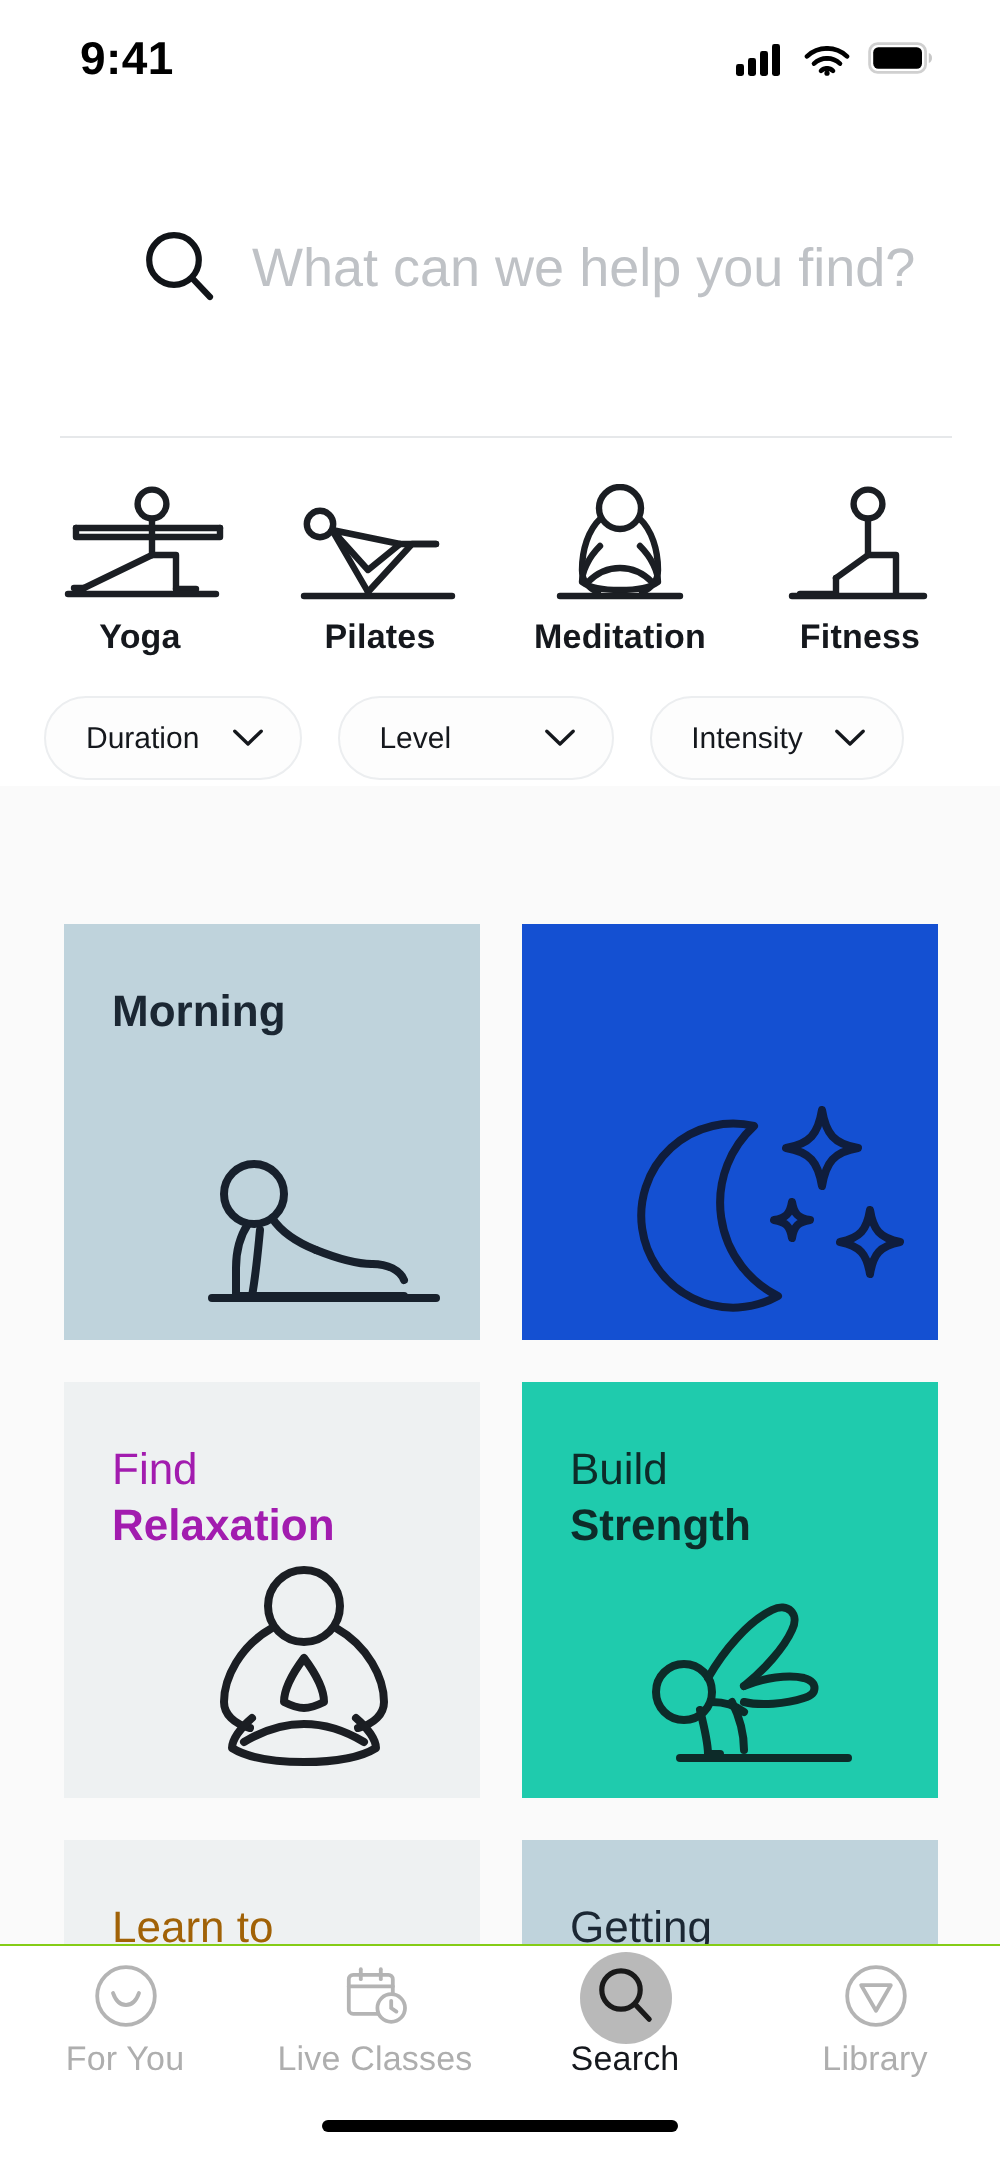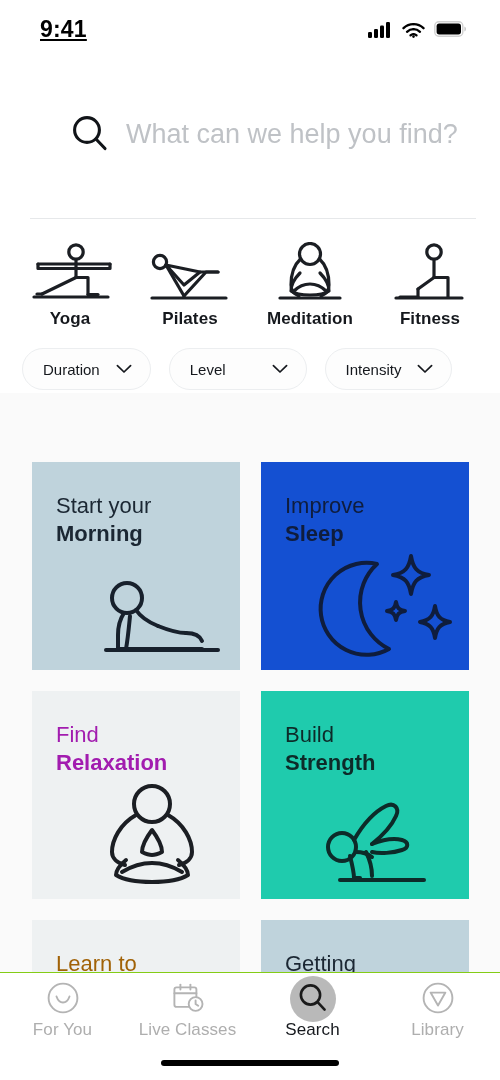--- a/index.html
+++ b/index.html
@@ -10,21 +10,21 @@
     overflow: hidden;
   }
   #phone { position: relative; width: 500px; height: 1080px; background: #ffffff; }
 
   
   .statusbar {
     position: absolute; top: 0; left: 0; width: 500px; height: 58px;
     display: flex; align-items: center; justify-content: space-between;
     padding: 0 34px 0 40px; background: #fff;
   }
-  .status-time { font-size: 23px; font-weight: 600; color: #000; letter-spacing: .2px; text-decoration: underline; }
+  .status-time { font-size: 23px; font-weight: 600; color: #000; letter-spacing: .2px; }
   .status-icons { display: flex; align-items: center; gap: 9px; }
 
   
   .header { position: absolute; top: 58px; left: 0; width: 500px; height: 335px; background: #fff; }
 
   .searchrow {
     position: absolute; top: 45px; left: 0; width: 500px; height: 62px;
     display: flex; align-items: center; padding: 0 24px 0 20px; margin-left: 48px;
   }
   .search-input {
@@ -250,44 +250,39 @@
         <path d="M1.6 2L9.5 9.6 17.4 2" fill="none" stroke="#15181d" stroke-width="2" stroke-linecap="round" stroke-linejoin="round"></path>
       </svg>
     </div>
   </div>
 
   <div class="body">
     <div class="grid">
 
       <div class="card" style="background:#bfd3dc">
         <div class="card-title" style="color:#1b2733">
-          <span class="card-l1">Start your</span>
           <span class="card-l2">Morning</span>
         </div>
         <div class="card-art">
           <svg width="140" height="90" viewBox="0 0 140 90">
             <g fill="none" stroke="#17202c" stroke-width="4" stroke-linecap="round" stroke-linejoin="round">
               <circle cx="35" cy="26" r="15"></circle>
               <path d="M32 41c-4 6-6 14-6 22v14"></path>
               <path d="M44 38c4 6 12 12 22 16"></path>
               <path d="M66 54c10 4 20 7 28 7"></path>
               <path d="M94 61c8 0 14 3 16 8"></path>
               <path d="M26 77h84"></path>
               <path d="M38 44c-1 10-2 22-4 33"></path>
               <path d="M14 78h112"></path>
             </g>
           </svg>
         </div>
       </div>
 
       <div class="card" style="background:#1450d2">
-        <div class="card-title" style="color:#0f1d3d">
-          <span class="card-l1">Improve</span>
-          <span class="card-l2">Sleep</span>
-        </div>
         <div class="card-art" style="right:12px;bottom:8px">
           <svg width="150" height="110" viewBox="0 0 150 110">
             <g fill="none" stroke="#0f1d3d" stroke-width="4" stroke-linejoin="round">
               <path d="M70 16a46 46 0 1 0 12 85A52 52 0 0 1 70 16z"></path>
               <path d="M104 8c2 12 6 17 18 19-12 2-16 7-18 19-2-12-6-17-18-19 12-2 16-7 18-19z"></path>
               <path d="M128 58c1.6 10 5 14 15 16-10 2-13.4 6-15 16-1.6-10-5-14-15-16 10-2 13.4-6 15-16z"></path>
               <path d="M89 54c1 6 3 8 9 9-6 1-8 3-9 9-1-6-3-8-9-9 6-1 8-3 9-9z"></path>
             </g>
           </svg>
         </div>

